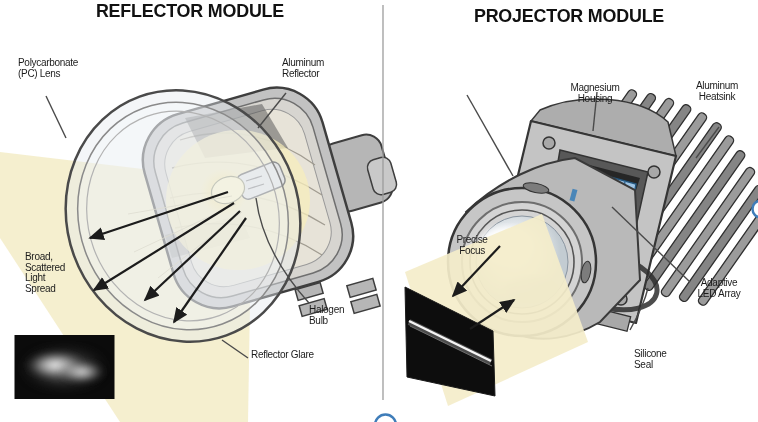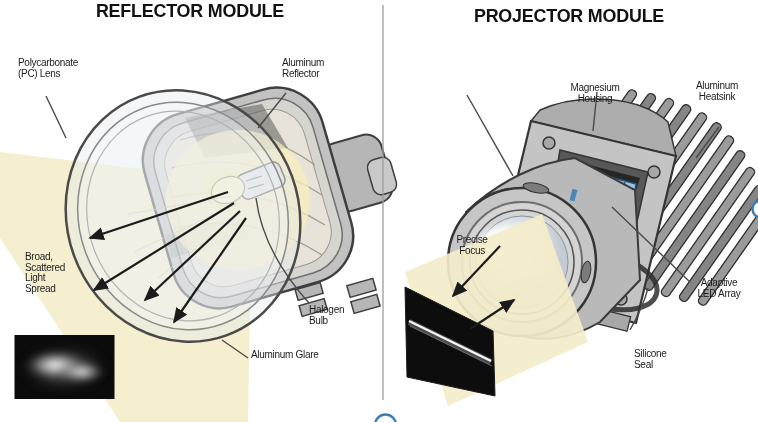--- a/index.html
+++ b/index.html
@@ -226,21 +226,21 @@
 <div class="lbl lbl-pc">Polycarbonate
 (PC) Lens</div>
 <div class="lbl lbl-alref">Aluminum
 Reflector</div>
 <div class="lbl lbl-spread">Broad,
 Scattered
 Light
 Spread</div>
 <div class="lbl lbl-halogen">Halogen
 Bulb</div>
-<div class="lbl lbl-glare">Aluminum Glare</div>
+<div class="lbl lbl-glare">Reflector Glare</div>
 
 <div class="lbl ctr lbl-mag">Magnesium
 Housing</div>
 <div class="lbl ctr lbl-heat">Aluminum
 Heatsink</div>
 <div class="lbl ctr lbl-focus">Precise
 Focus</div>
 <div class="lbl lbl-seal">Silicone Seal</div>
 <div class="lbl ctr lbl-led">Adaptive
 LED Array</div>

